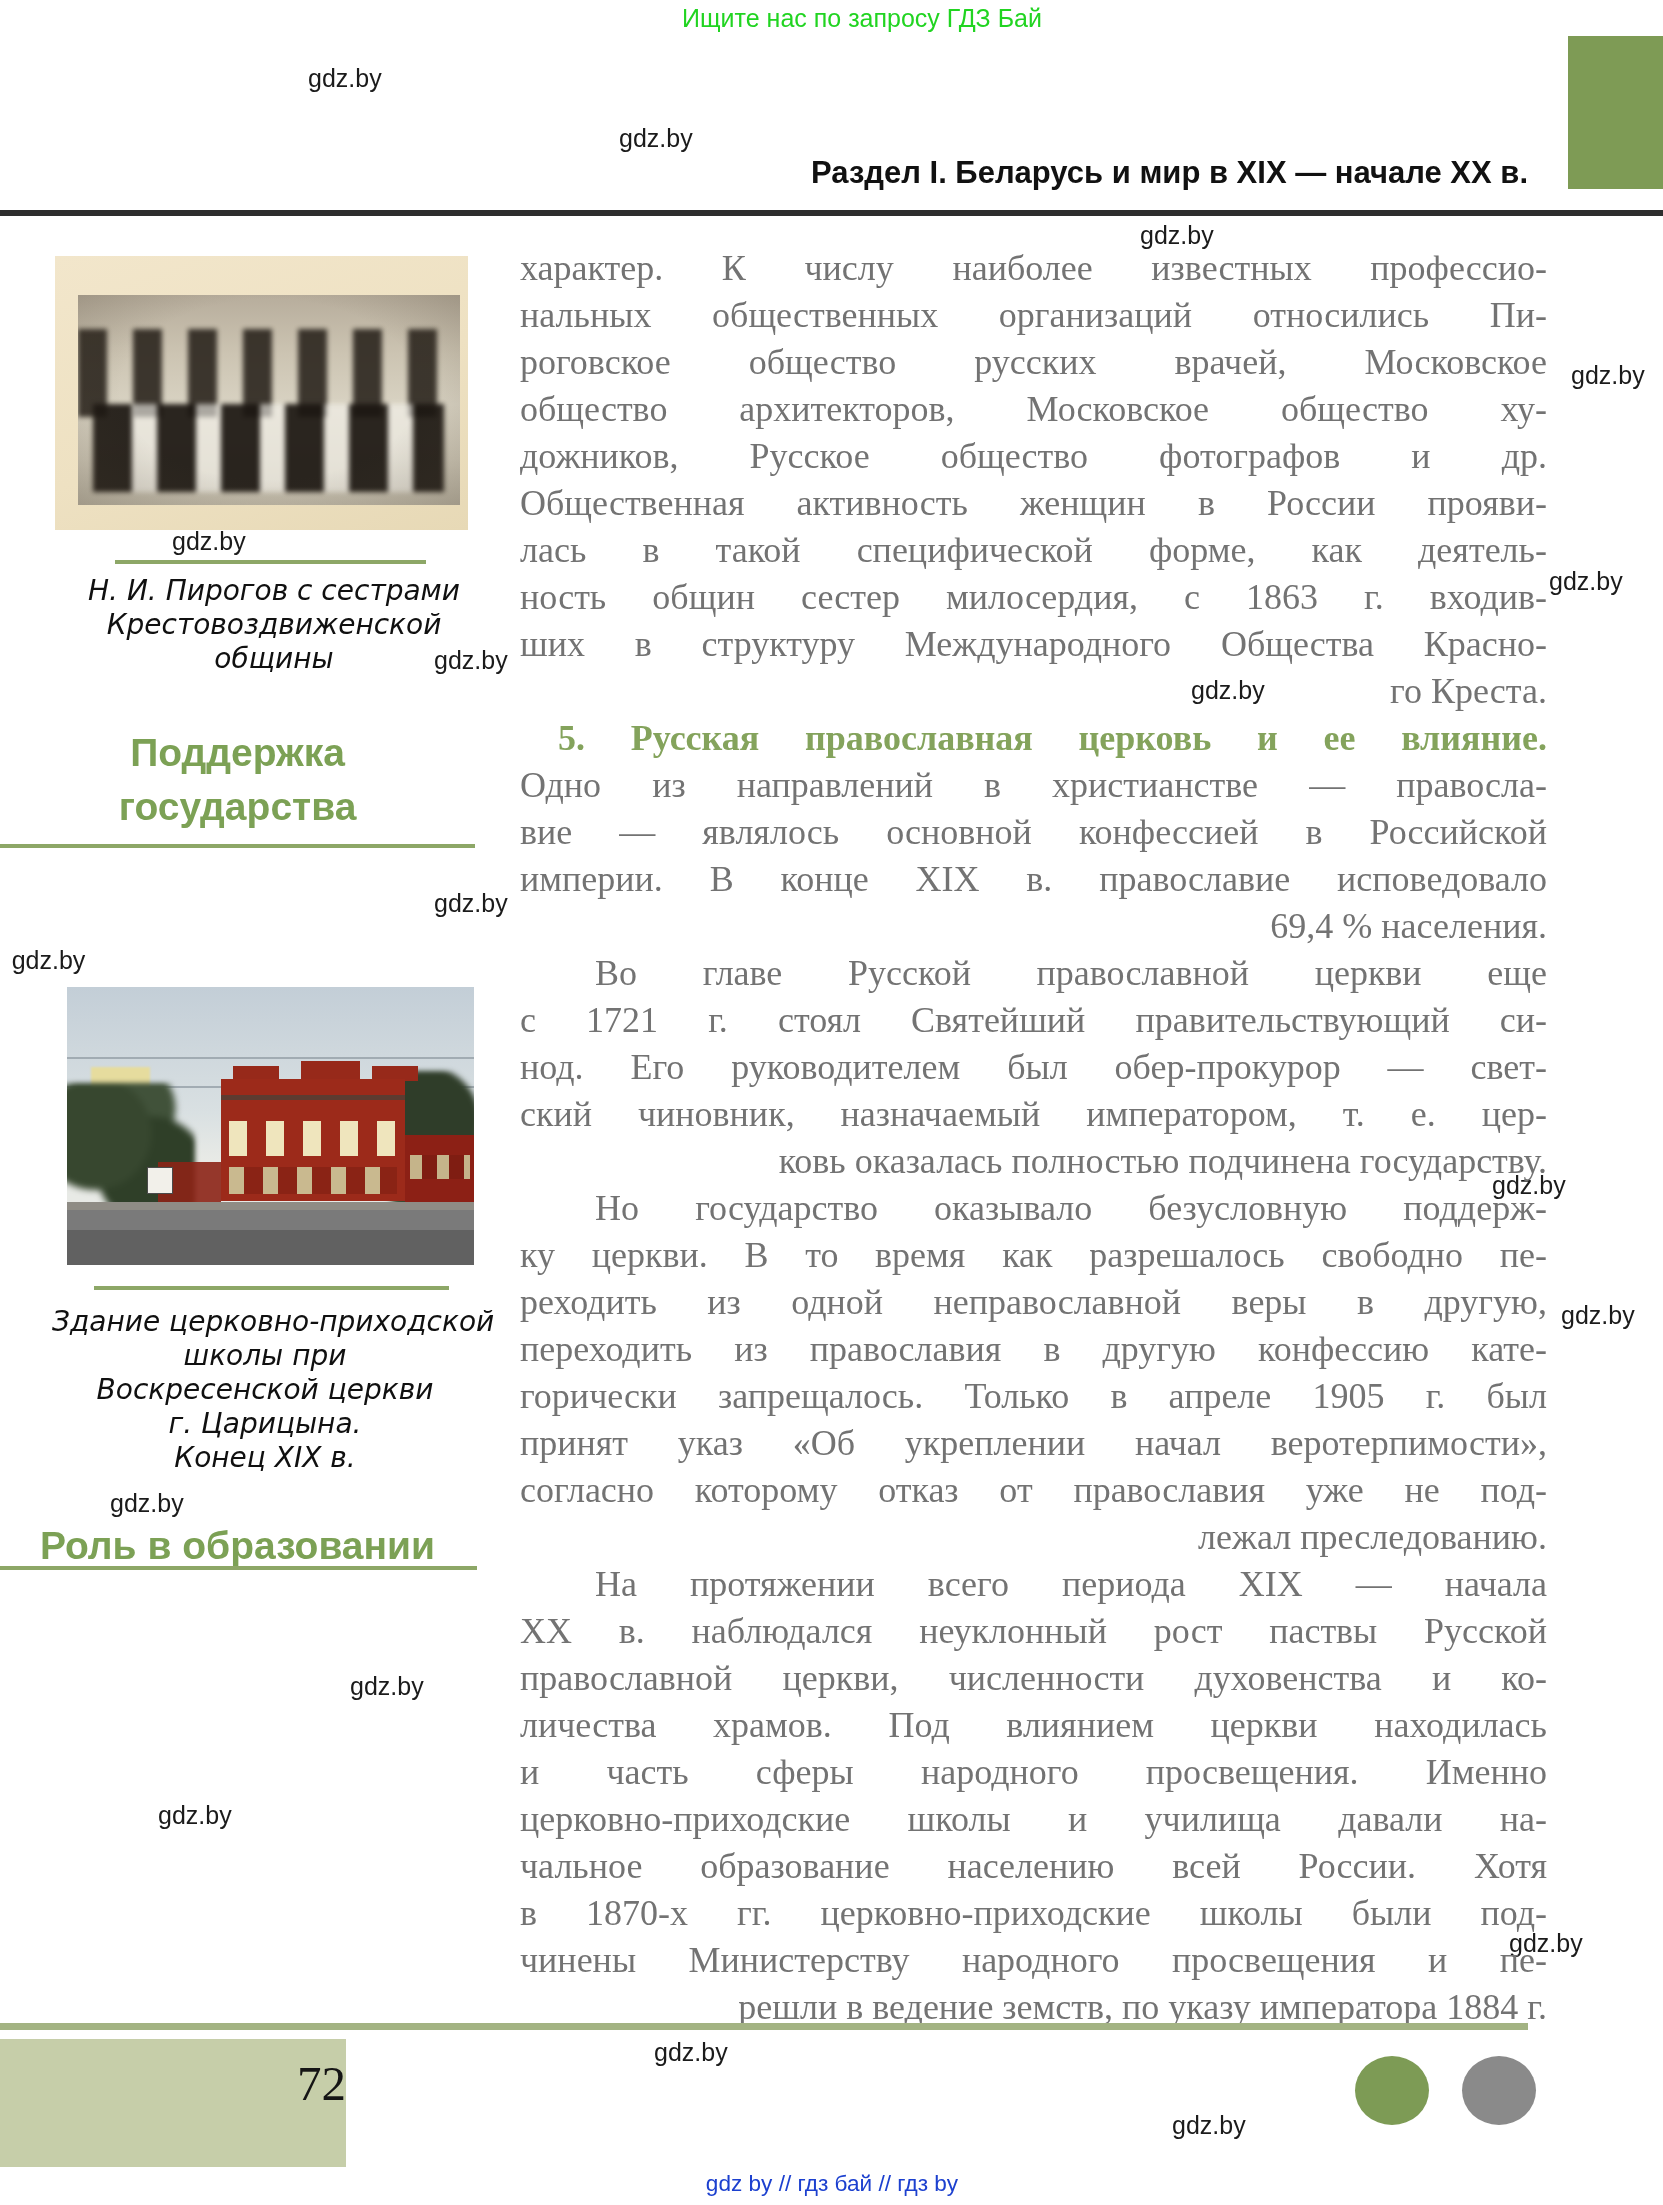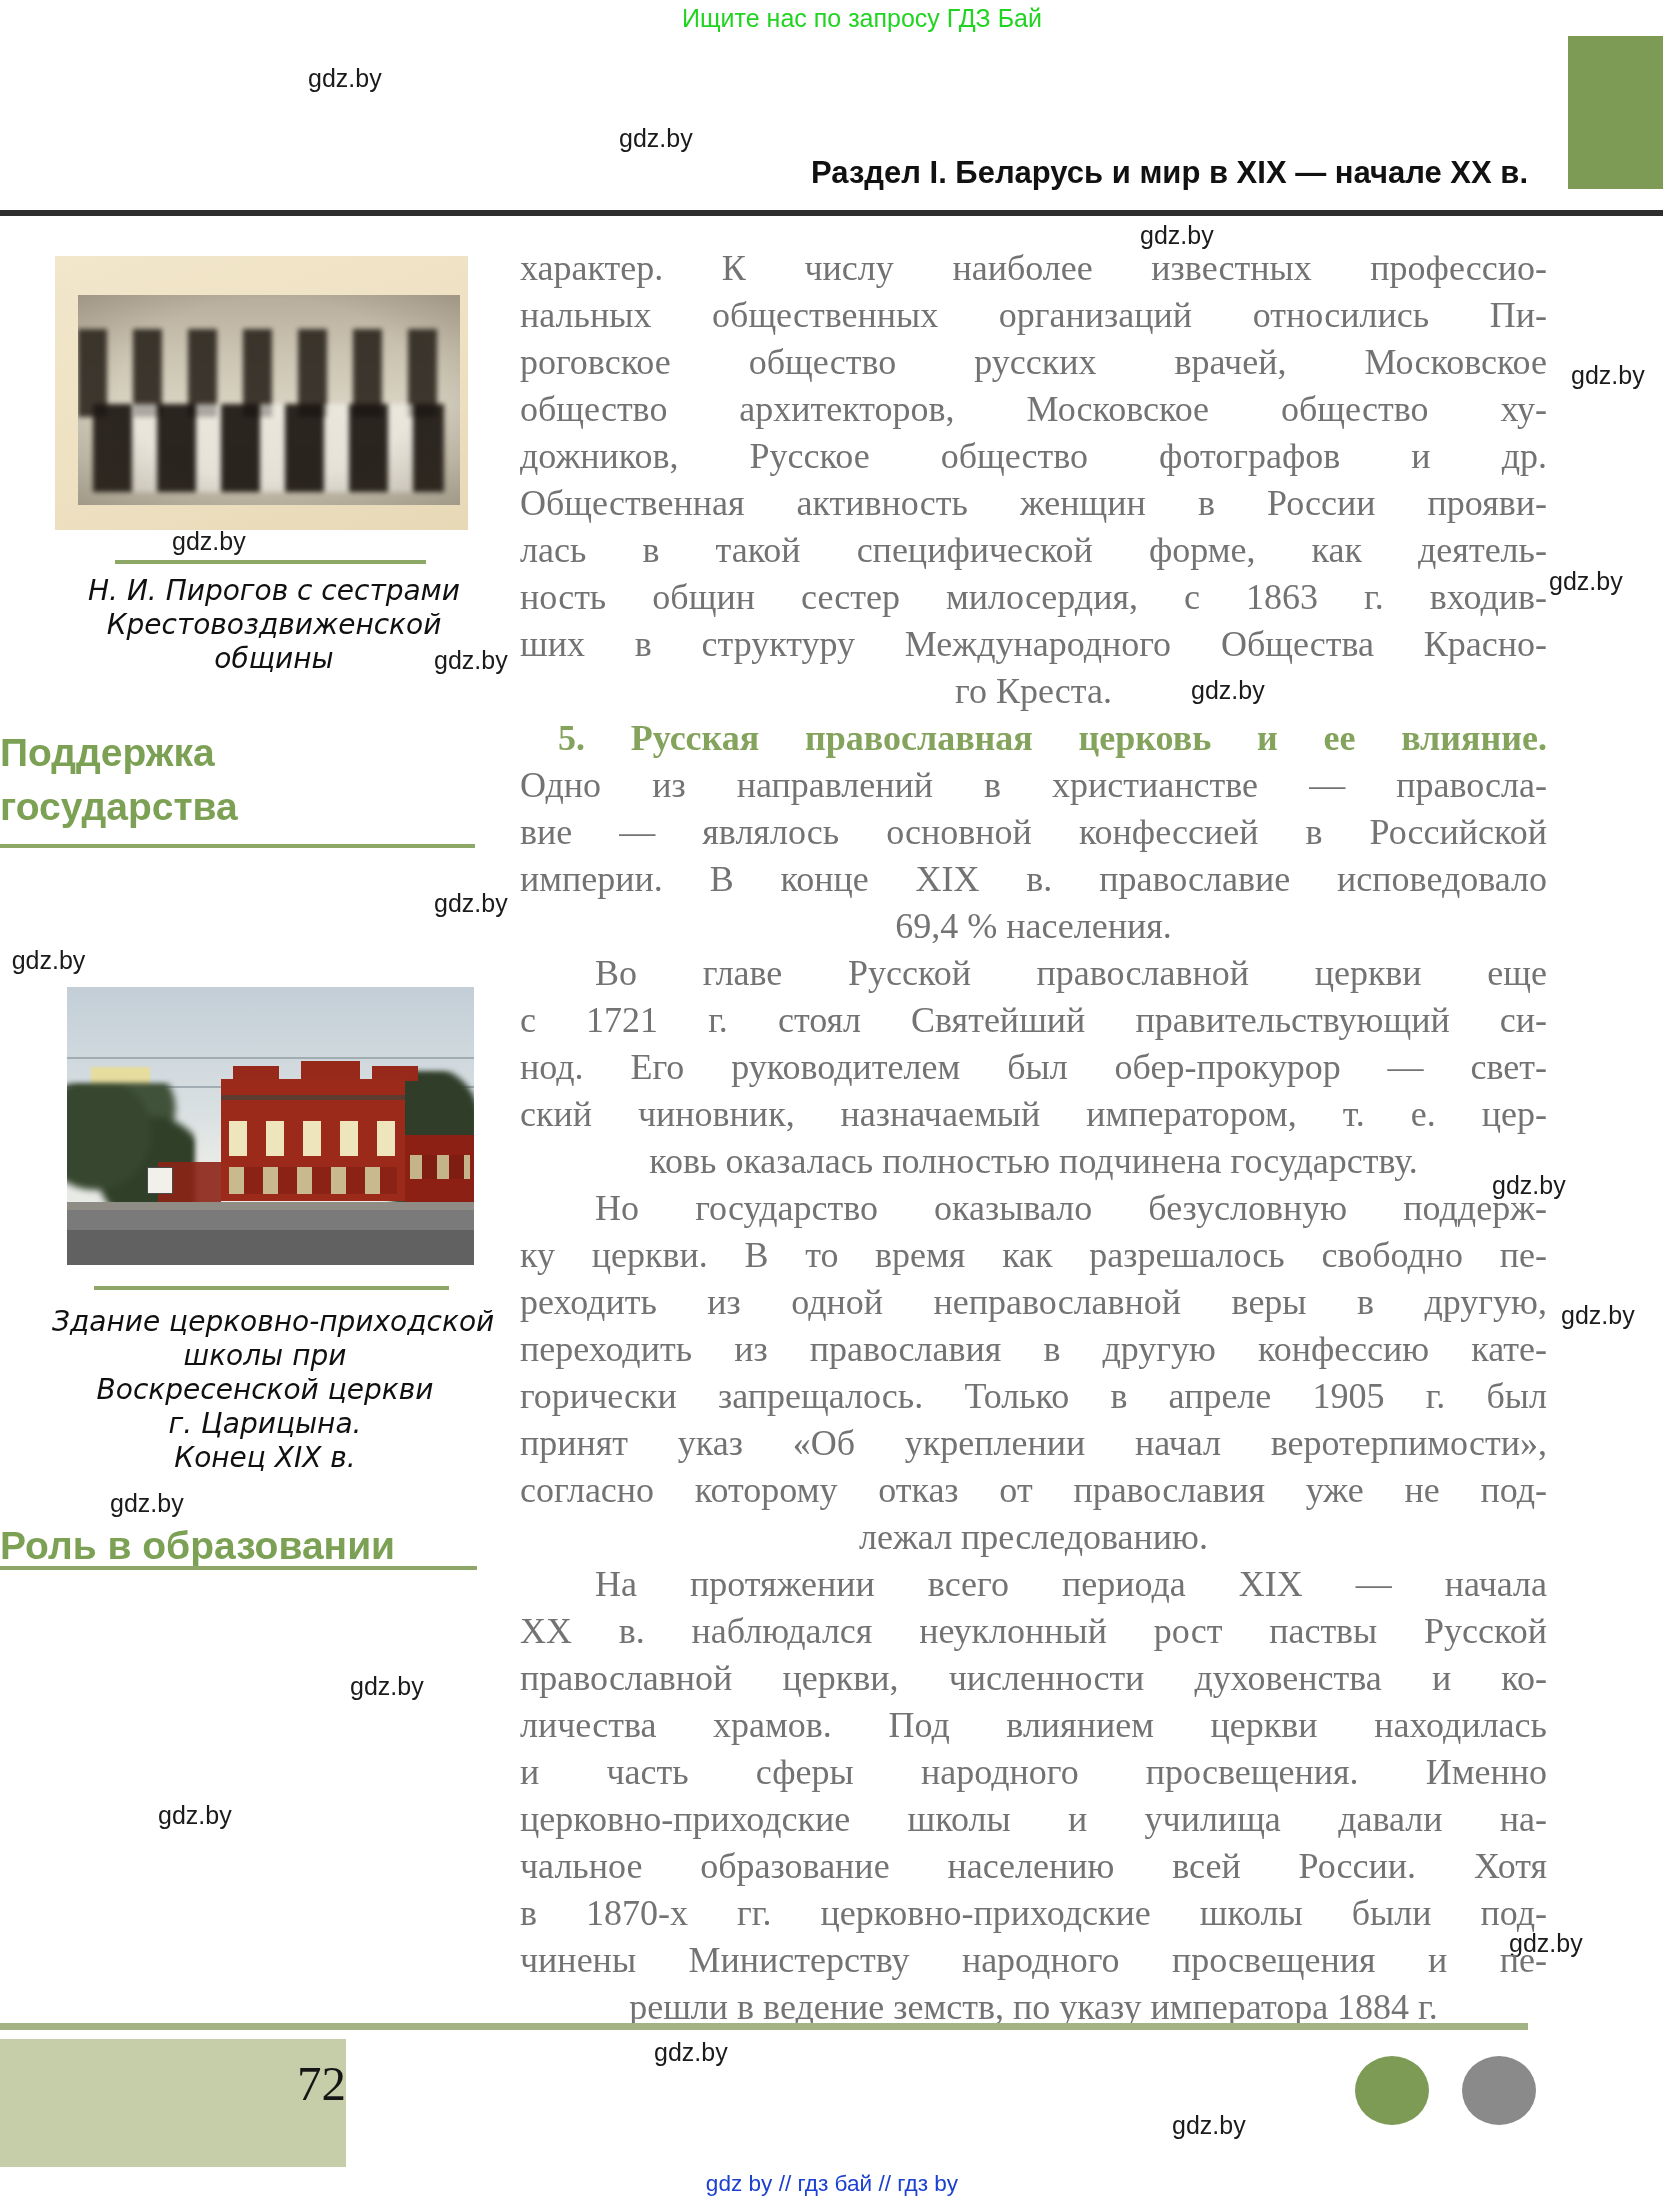--- a/index.html
+++ b/index.html
@@ -33,21 +33,21 @@
           background:repeating-linear-gradient(90deg,#1c1712 0 39px,rgba(246,244,238,.65) 39px 64px);
           filter:blur(2.5px);opacity:.92;}
   .p1-vignette{position:absolute;left:0;top:0;width:100%;height:100%;
           background:radial-gradient(ellipse at 50% 45%,rgba(0,0,0,0) 55%,rgba(70,60,45,.25) 100%);}
 
   .sb-line{position:absolute;height:4.2px;background:#8da767;}
 
   .cap{position:absolute;text-align:center;font:italic 28px/34px "DejaVu Sans",sans-serif;color:#101010;}
   .cap div{white-space:nowrap;margin-left:27px;}
 
-  .sb-h{position:absolute;left:0;width:475px;text-align:left;
+  .sb-h{position:absolute;left:0;width:475px;text-align:center;
         font:bold 39px/54px "Liberation Sans",sans-serif;color:#7ca155;}
 
   
   .photo2{position:absolute;left:67px;top:987px;width:407px;height:278px;overflow:hidden;
           background:linear-gradient(180deg,#c3ced7 0%,#d9e0e2 45%,#e8eae6 62%);}
   .wire{position:absolute;left:0;width:100%;height:1.7px;background:#95a0a8;opacity:.8;}
   .p2-yellow{position:absolute;left:23.5px;top:80px;width:59px;height:99px;background:#e6dc9e;filter:blur(0.8px);}
   .p2-trees-l{position:absolute;left:-15px;top:96px;width:143px;height:126px;filter:blur(2.5px);
           background:radial-gradient(circle at 30% 40%,#37472f 0 42%,transparent 48%),
                      radial-gradient(circle at 70% 70%,#2f3f28 0 38%,transparent 44%),
@@ -69,21 +69,21 @@
   .p2-fence{position:absolute;left:0;top:101px;width:63px;height:40px;background:#8c2416;opacity:.9;}
   .p2-booth{position:absolute;left:80px;top:180px;width:23.5px;height:25px;background:#f2f0ea;border:1.7px solid #4a4a4a;}
   .p2-road{position:absolute;left:0;top:215px;width:100%;height:63px;
           background:linear-gradient(180deg,#8f8c85 0 12%,#7a7a7a 12% 45%,#616161 45% 100%);}
 
   
   .main-col{position:absolute;left:520px;top:245px;width:1027px;}
   .ln{position:relative;height:47px;font:36px/47px "Liberation Serif","DejaVu Serif",serif;
       color:#737373;text-align:justify;overflow:hidden;}
   .ln::after{content:"";display:inline-block;width:100%;height:0;}
-  .ln.last{text-align:center;}
+  .ln.last{text-align:right;}
   .ln.last::after{content:none;}
   .ln.hd{color:#84a35c;font-weight:bold;text-indent:38px;}
   .ln.ji{text-indent:75px;}
 
   
   .foot-line{position:absolute;left:0;top:2023px;width:1528px;height:6.7px;background:#a3b383;}
   .page-block{position:absolute;left:0;top:2039px;width:346px;height:128px;background:#c6cea9;}
   .page-num{position:absolute;left:0;top:18.4px;width:100%;text-align:right;text-indent:50px;
             font:49px/54px "Liberation Serif",serif;color:#151515;}
   .dot{position:absolute;top:2056px;width:74px;height:69px;border-radius:50%;}

